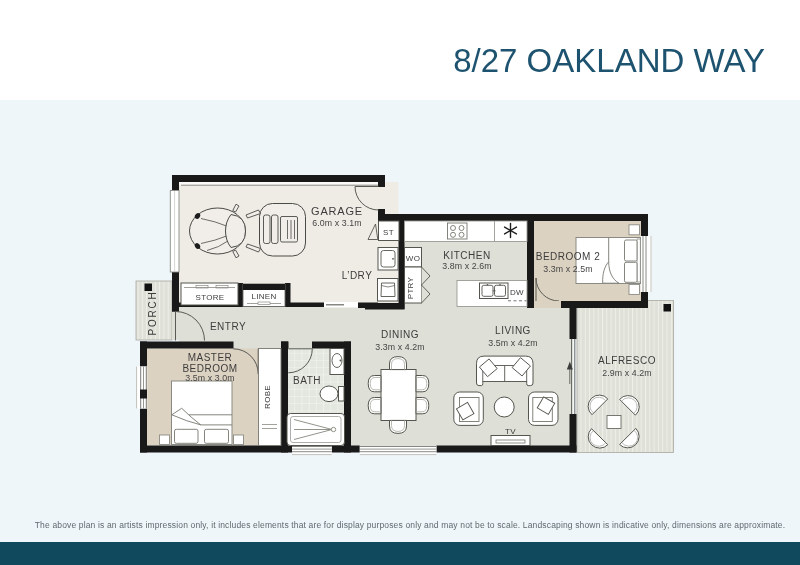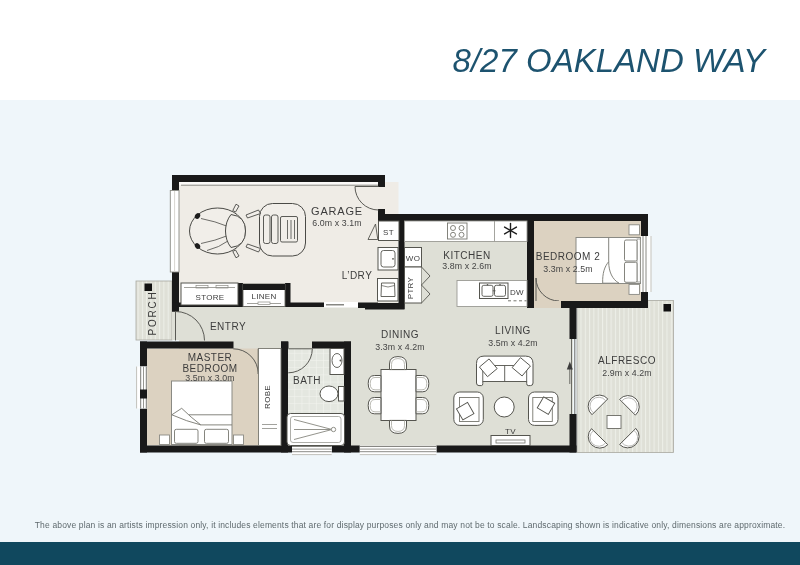--- a/index.html
+++ b/index.html
@@ -1,21 +1,21 @@
 <!DOCTYPE html>
 <html><head>
 <meta charset="utf-8">
 <style>
   html,body{margin:0;padding:0;}
   body{width:800px;height:565px;position:relative;overflow:hidden;background:#ffffff;
        font-family:"Liberation Sans",sans-serif;}
   .bg{position:absolute;left:0;top:100px;width:800px;height:442px;background:#eff6fa;}
   .bar{position:absolute;left:0;top:542px;width:800px;height:23px;background:#10485e;}
   .title{position:absolute;top:42px;right:35px;font-size:33px;color:#1d536f;
-         letter-spacing:0px;font-weight:400;white-space:nowrap;font-style:italic;}
+         letter-spacing:0px;font-weight:400;white-space:nowrap;}
   .disclaimer{position:absolute;top:520px;left:10px;width:800px;text-align:center;
          font-size:8.5px;color:#5f6a6e;letter-spacing:0.15px;}
   svg{position:absolute;left:0;top:0;}
   text{font-family:"Liberation Sans",sans-serif;fill:#3c3c3c;}
   .rm{font-size:10px;letter-spacing:0.5px;}
   .dim{font-size:8.8px;letter-spacing:0.1px;fill:#454545;}
   .sm{font-size:8px;letter-spacing:0.3px;}
 </style>
 </head>
 <body>

